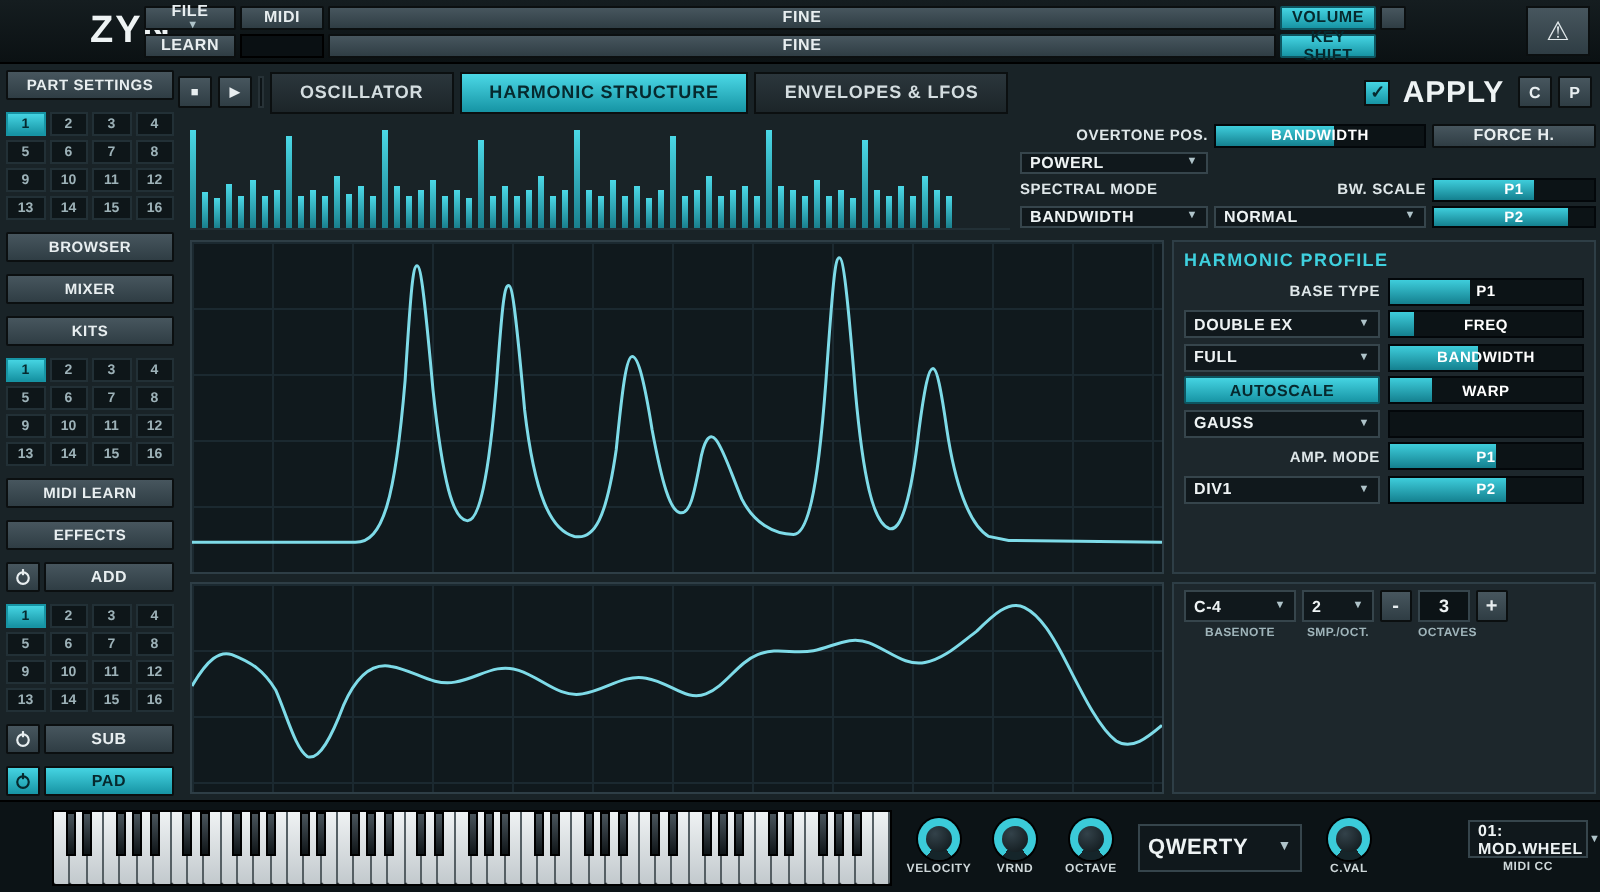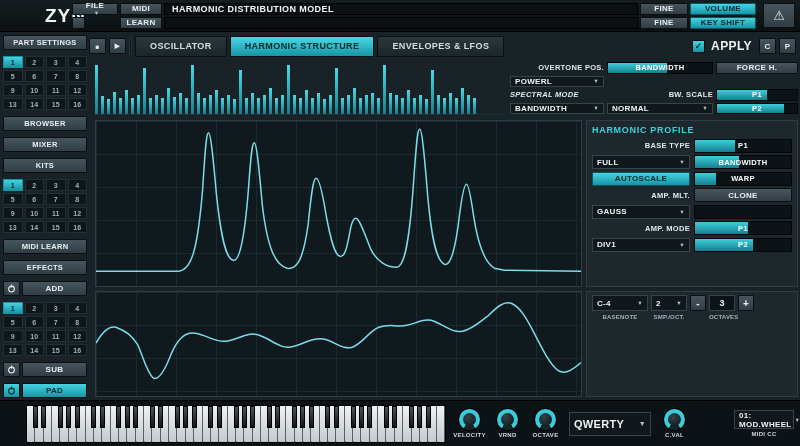--- a/index.html
+++ b/index.html
@@ -9,21 +9,21 @@
   
   .btn{background:linear-gradient(#47565e,#2f3d44);border:1px solid #0b0f10;color:#e8eef0;
        font-size:8px;font-weight:bold;letter-spacing:.3px;display:flex;align-items:center;
        justify-content:center;border-radius:1px;font-family:inherit;padding:0 3px;flex-direction:column;}
   .btn.active{background:linear-gradient(#45d4e2,#1794a4);color:#06292e;border-color:#0d5560;}
   .arrow{font-size:5.5px;color:#afc3c9;margin-left:3px;}
   .dd{background:#10181c;border:1px solid #36454c;display:flex;align-items:center;
       justify-content:space-between;padding:0 4px;color:#eef3f4;font-size:8px;font-weight:bold;letter-spacing:.3px;}
   .lbl{color:#dfe7e9;font-size:7.5px;font-weight:bold;letter-spacing:.3px;display:flex;
        align-items:center;justify-content:flex-end;text-align:right;}
-  .lbl.left{justify-content:flex-start;text-align:left;font-style:italic;}
+  .lbl.left{justify-content:flex-start;text-align:left;}
   .slider{position:relative;background:#0c1316;border:1px solid #03070a;overflow:hidden;
           display:flex;align-items:center;justify-content:center;}
   .slider .fill{position:absolute;left:0;top:0;bottom:0;width:0;background:linear-gradient(#3ecddb,#14808f);}
   .slider .s-label{position:relative;color:#fff;font-size:7.5px;font-weight:bold;letter-spacing:.3px;}
 
   
   .topbar{position:absolute;left:0;top:0;width:800px;height:32px;background:linear-gradient(#151d20,#0b1113);
           border-bottom:1px solid #000;display:flex;align-items:center;padding:0 44px 0 6px;}
   .logo{display:flex;align-items:center;gap:4px;width:66px;flex:none;}
   .logo-text{color:#eef3f4;font-size:19px;font-weight:bold;letter-spacing:1px;margin-left:35px;}
@@ -39,21 +39,21 @@
   
   .tabrow{position:absolute;left:89px;top:35px;right:4px;height:22px;display:flex;align-items:center;gap:3px;}
   .t-btn{width:17px;height:16px;font-size:6.5px;}
   .vsep{width:3px;height:16px;background:#0d1417;border:1px solid #273237;}
   .tab{height:21px;padding:0 14px;display:flex;align-items:center;background:linear-gradient(#2b363c,#1c2529);
        border:1px solid #0b0f10;color:#d4dde0;font-size:9px;font-weight:bold;letter-spacing:.4px;}
   .tab.active{background:linear-gradient(#4bd8e6,#1694a4);color:#06292e;}
   .spacer{flex:1;}
   .checkbox{width:13px;height:13px;background:linear-gradient(#45d4e2,#1794a4);border:1px solid #0b0f10;
             color:#06292e;font-size:9px;font-weight:bold;display:flex;align-items:center;justify-content:center;}
-  .apply-label{color:#eef3f4;font-size:12px;font-weight:bold;letter-spacing:.4px;margin:0 4px 0 3px;}
+  .apply-label{color:#eef3f4;font-size:15px;font-weight:bold;letter-spacing:.4px;margin:0 4px 0 3px;}
   .cp-btn{width:17px;height:16px;font-size:8px;}
 
   
   .sidebar{position:absolute;left:3px;top:35px;width:84px;height:363px;display:flex;
            flex-direction:column;justify-content:space-between;}
   .sb-btn{height:15px;flex:none;font-size:7.5px;}
   .num-grid{display:grid;grid-template-columns:repeat(4,1fr);gap:2px;}
   .cell{height:12px;background:#0e1619;border:1px solid #223036;color:#9db2b8;font-size:7px;font-weight:bold;
         display:flex;align-items:center;justify-content:center;font-family:inherit;padding:0;}
   .cell.active{background:linear-gradient(#45d4e2,#1794a4);color:#06292e;border-color:#1794a4;}
@@ -138,21 +138,20 @@
           <path d="M1 1h16l-9 5h9L2 13l6-5H1z" fill="#e2e9eb"></path>
         </svg>
       <span class="logo-text">ZYN</span>
     </div>
     <div class="tb-grid">
       <button class="btn">
         <span>FILE</span>
         <span class="arrow">▼</span>
       </button>
       <button class="btn">MIDI</button>
-      <div class="field">HARMONIC DISTRIBUTION MODEL</div>
       <button class="btn">FINE</button>
       <button class="btn active">VOLUME</button>
 
       <button class="btn sq"></button>
       <button class="btn">LEARN</button>
       <div class="strip"></div>
       <button class="btn">FINE</button>
       <button class="btn active">KEY SHIFT</button>
     </div>
     <button class="warn-btn">
@@ -389,38 +388,44 @@
     <div class="panel-title">HARMONIC PROFILE</div>
     <div class="p-row">
       <div class="lbl">BASE TYPE</div>
       <div class="slider">
         <div class="fill" style="width: 42%;"></div>
         <span class="s-label">P1</span>
       </div>
     </div>
     <div class="p-row">
       <div class="dd">
+        <span>DOUBLE EX</span>
+        <span class="arrow">▼</span>
+      </div>
+      <div class="slider">
+        <div class="fill" style="width: 12%;"></div>
+        <span class="s-label">FREQ</span>
+      </div>
+    </div>
+    <div class="p-row">
+      <div class="dd">
         <span>FULL</span>
         <span class="arrow">▼</span>
       </div>
       <div class="slider">
         <div class="fill" style="width: 46%;"></div>
         <span class="s-label">BANDWIDTH</span>
       </div>
     </div>
     <div class="p-row">
       <button class="btn active">AUTOSCALE</button>
       <div class="slider">
         <div class="fill" style="width: 22%;"></div>
         <span class="s-label">WARP</span>
       </div>
-    </div>
-    <div class="p-row">
-      <div class="lbl">AMP. MLT.</div>
-      <button class="btn">CLONE</button>
     </div>
     <div class="p-row">
       <div class="dd">
         <span>GAUSS</span>
         <span class="arrow">▼</span>
       </div>
       <div class="slider">
         <div class="fill" style="width: 0%;"></div>
         <span class="s-label"></span>
       </div>

